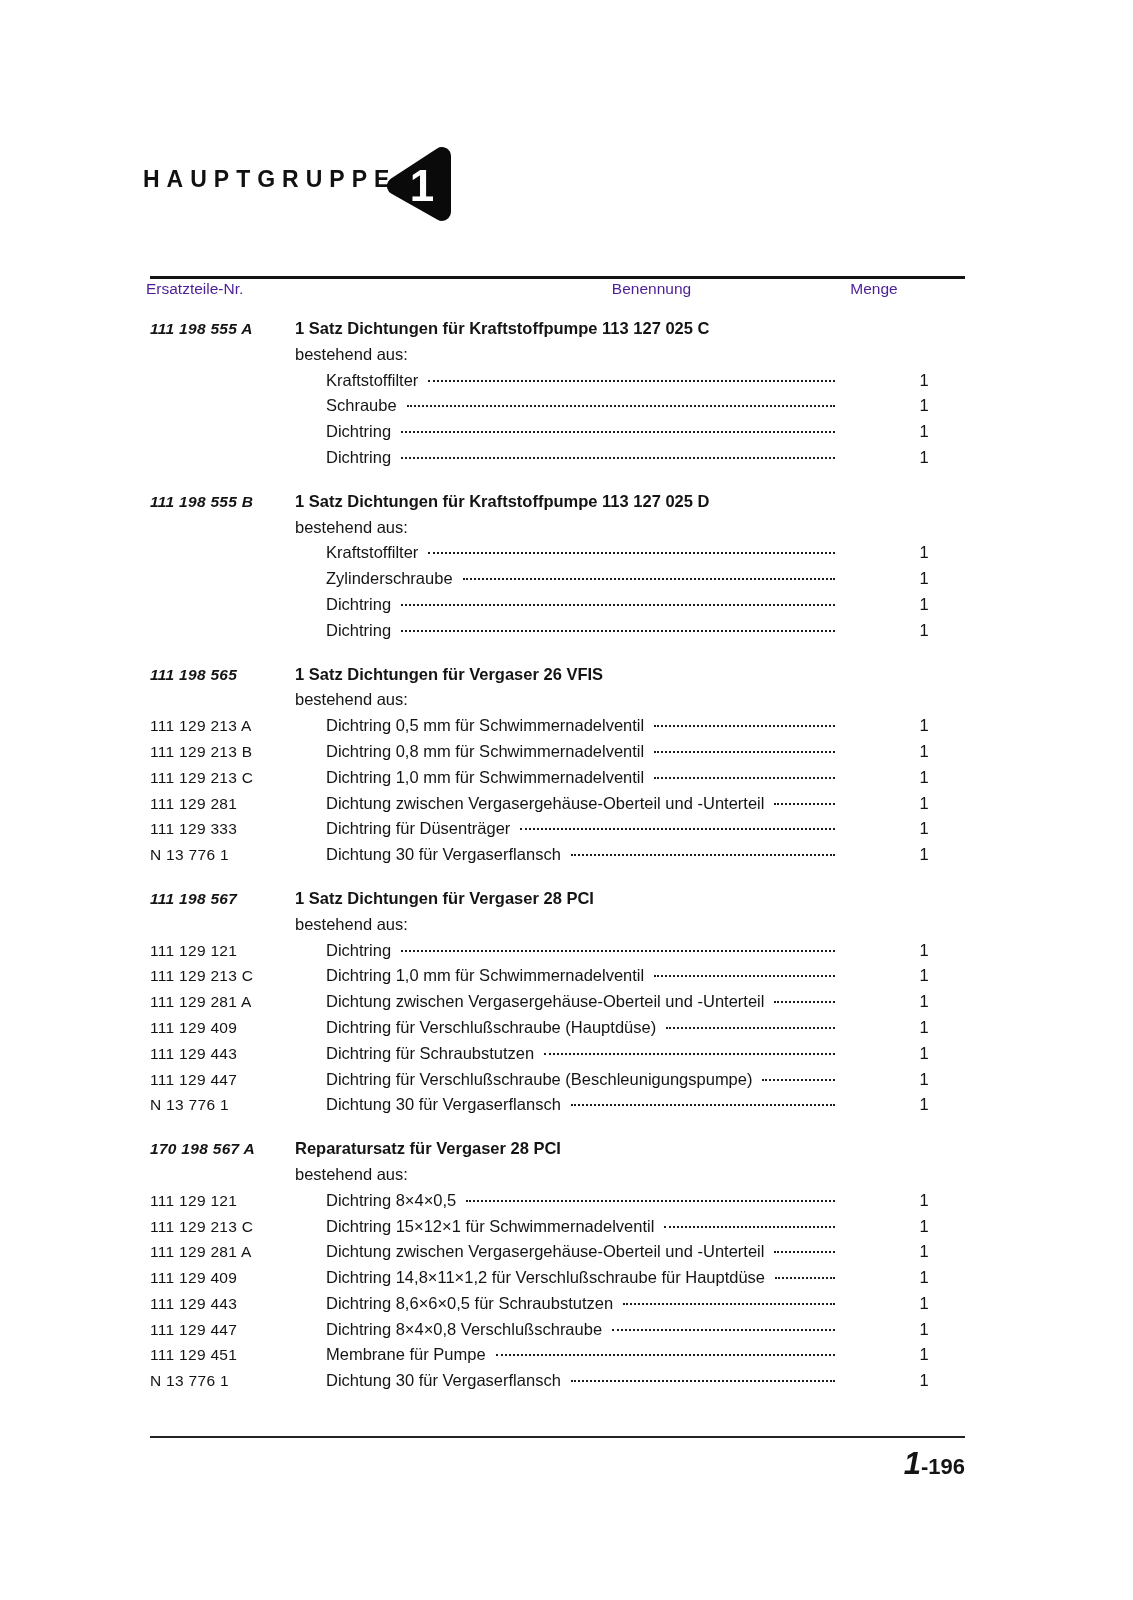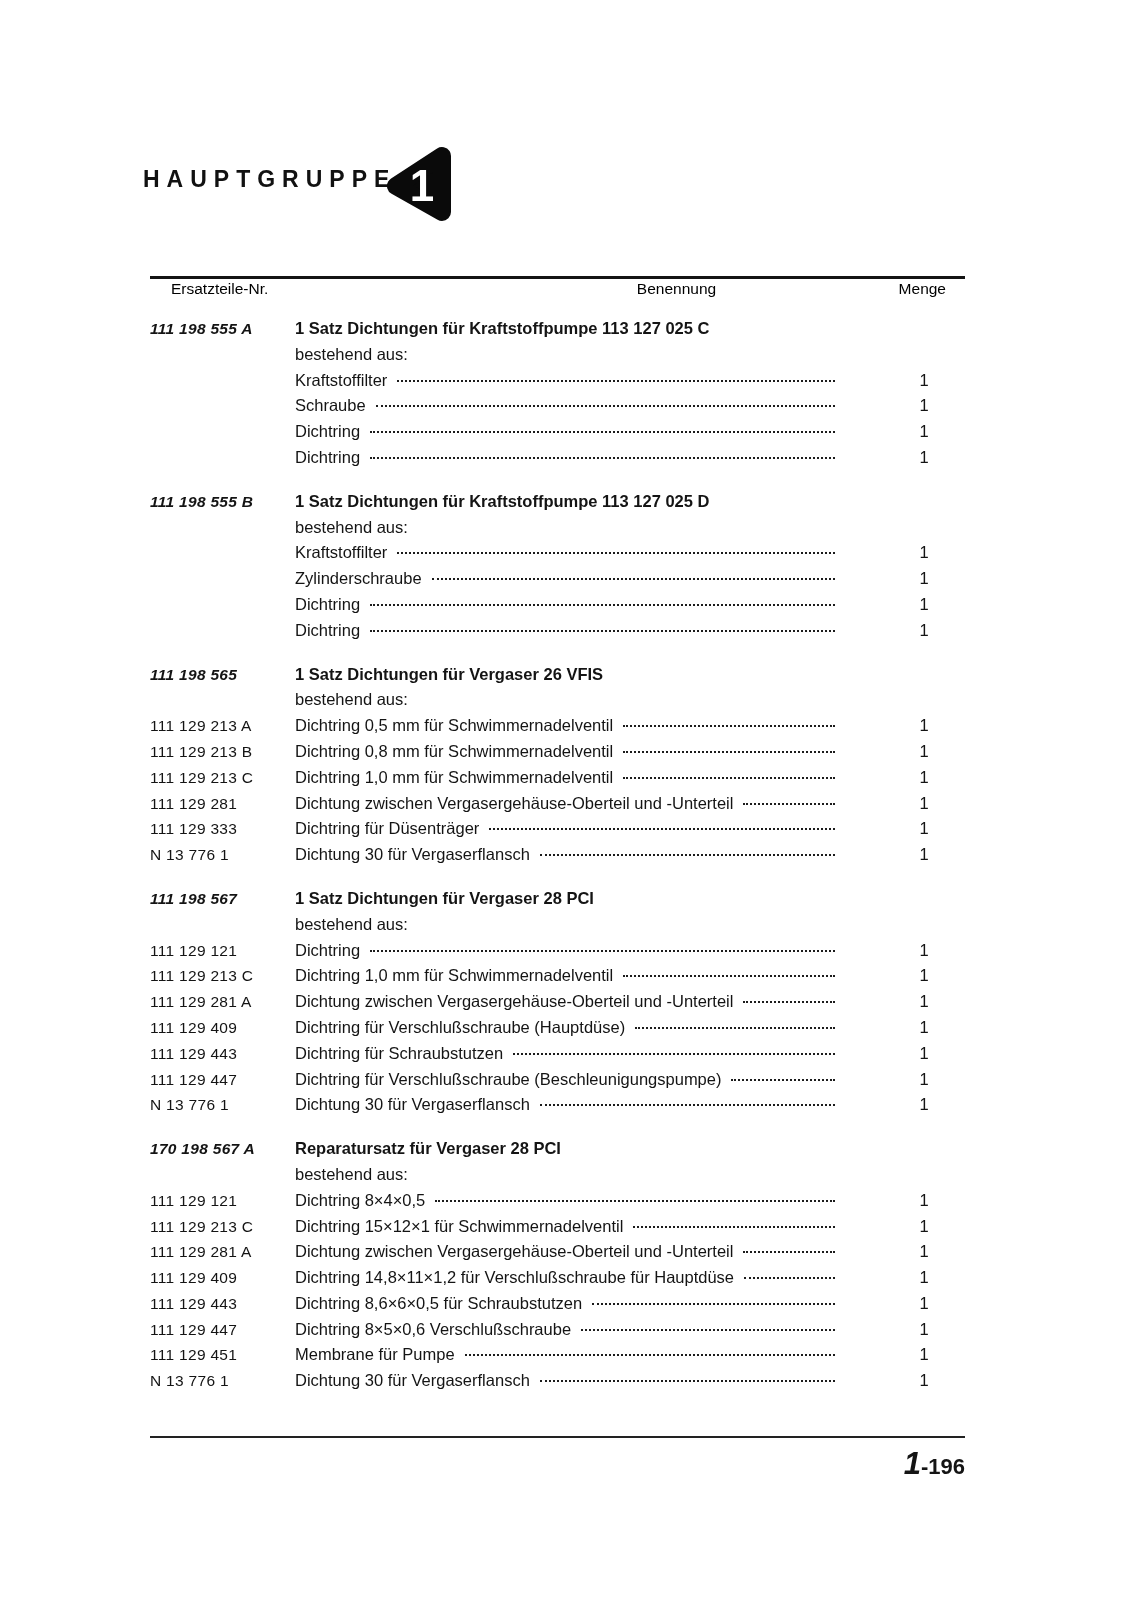--- a/index.html
+++ b/index.html
@@ -14,44 +14,44 @@
 
   
   .brand {
     position: absolute; left: 143px; top: 166px;
     font-size: 23px; font-weight: 700; letter-spacing: 7px;
     color: #111;
   }
   .badge { position: absolute; left: 382px; top: 146px; width: 76px; height: 80px; }
 
   .colheads {
-    position: absolute; left: 157px; top: 244px; width: 815px;
+    position: absolute; left: 132px; top: 244px; width: 815px;
     display: flex; align-items: baseline;
-    font-size: 15.5px; color: #000000;
+    font-size: 15.5px; color: #4c1d95;
   }
   .colheads .c-part { width: 330px; padding-left: 14px; }
   .colheads .c-name { flex: 1; text-align: center; margin-top: 36px; }
-  .colheads .c-qty  { width: 120px; text-align: right; padding-right: 26px; box-sizing: border-box; }
+  .colheads .c-qty  { width: 120px; text-align: center; padding-right: 26px; box-sizing: border-box; }
 
   .header-rule {
     position: absolute; left: 150px; top: 276px; width: 815px; height: 3px;
     background: #141414;
   }
 
   
   .list { position: absolute; left: 150px; top: 319px; width: 815px; }
   .group { margin-bottom: 18px; }
   .grow, .irow { display: flex; align-items: baseline; height: 25.8px; font-size: 16.5px; }
   .col-part { width: 145px; flex: 0 0 145px; font-size: 15.5px; letter-spacing: 0.3px; }
   .grow .col-part { font-weight: 700; font-style: italic; }
   .irow .col-part { font-weight: 400; }
   .col-body { flex: 1; }
   .g-title { font-weight: 700; }
   .g-sub { font-weight: 400; }
-  .col-name { flex: 1; display: flex; align-items: baseline; }
+  .col-name { flex: 1; display: flex; align-items: baseline; margin-left: 31px; }
   .leader {
     flex: 1; margin: 0 6px 0 10px; margin-right: 48px;
     border-bottom: 2px dotted #1c1c1c;
     transform: translateY(-4px);
     min-width: 30px;
   }
   .col-qty { width: 82px; flex: 0 0 82px; text-align: center; }
 
   
   .footer-rule {
@@ -376,21 +376,21 @@
     <div class="col-name">
       <span>Dichtring 8,6×6×0,5 für Schraubstutzen</span>
       <span class="leader"></span>
     </div>
     <div class="col-qty">1</div>
   </div>
 
   <div class="irow">
     <div class="col-part">111 129 447</div>
     <div class="col-name">
-      <span>Dichtring 8×5×0,6 Verschlußschraube</span>
+      <span>Dichtring 8×4×0,8 Verschlußschraube</span>
       <span class="leader"></span>
     </div>
     <div class="col-qty">1</div>
   </div>
 
   <div class="irow">
     <div class="col-part">111 129 451</div>
     <div class="col-name">
       <span>Membrane für Pumpe</span>
       <span class="leader"></span>

